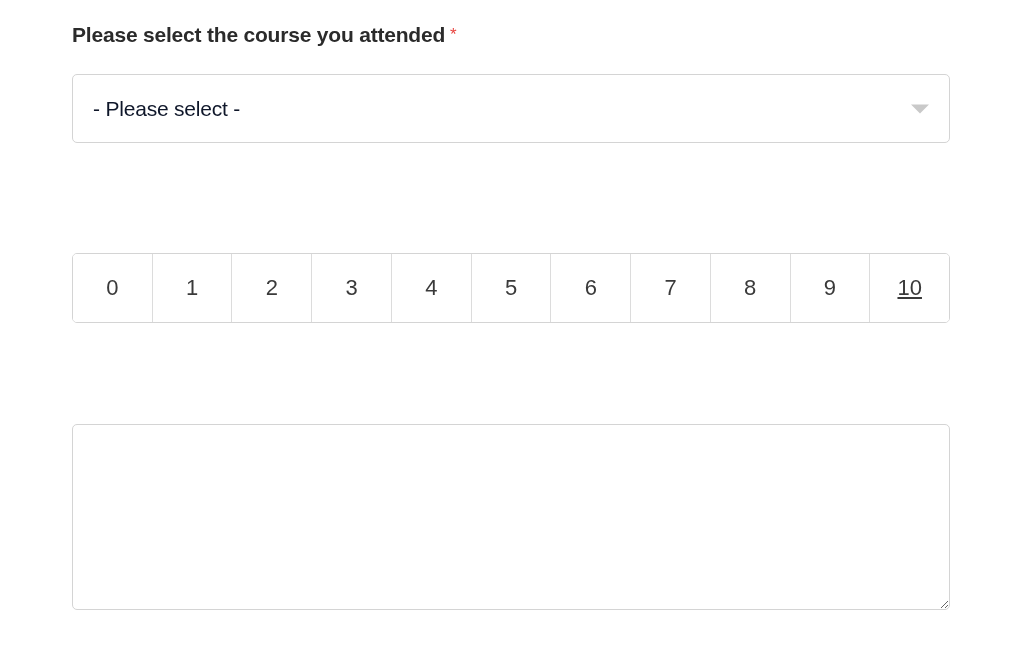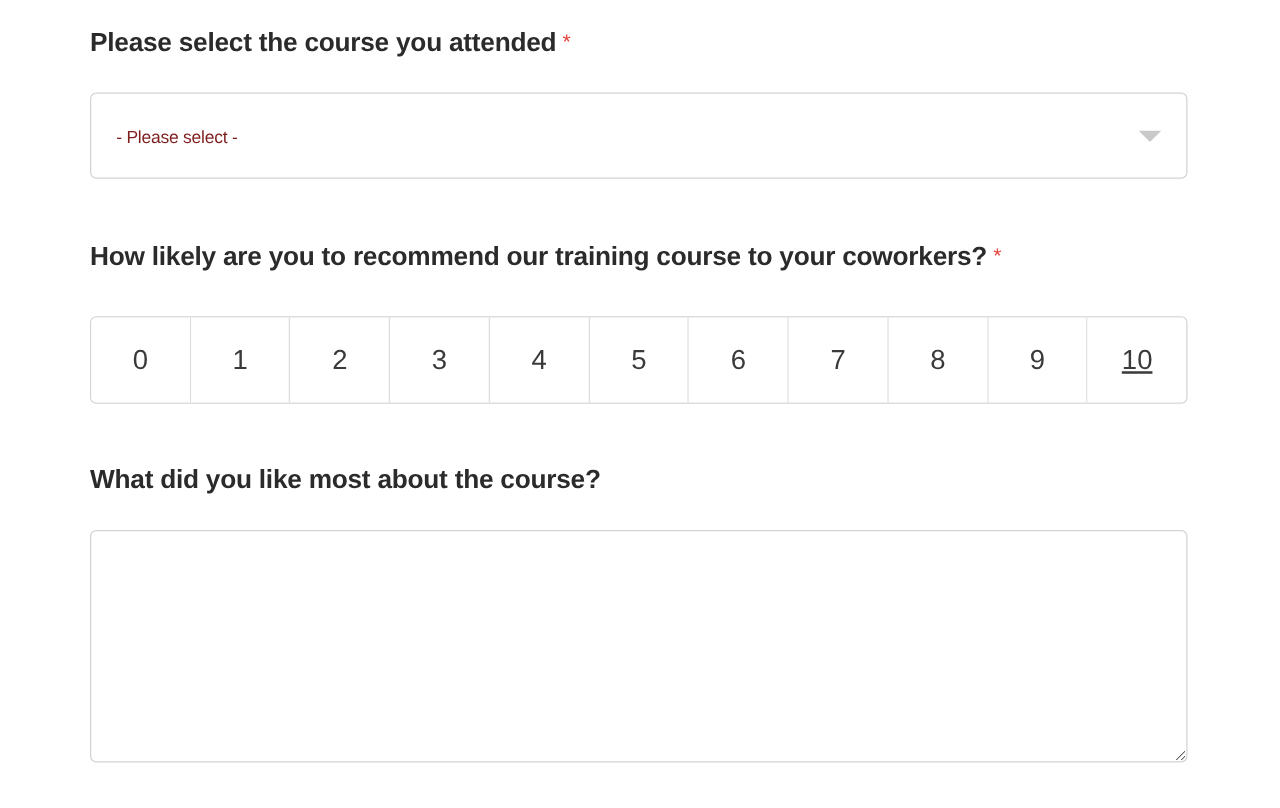--- a/index.html
+++ b/index.html
@@ -55,22 +55,22 @@
     height: 69px;
     border: 1px solid #d4d4d4;
     border-radius: 5px;
     background: #ffffff;
     display: flex;
     align-items: center;
     padding: 0 20px;
     cursor: pointer;
   }
   .select-placeholder {
-    font-size: 14px;
-    color: #7f1d1d;
+    font-size: 21px;
+    color: #0f172a;
     letter-spacing: -0.2px;
     line-height: 1;
   }
   .select-arrow {
     position: absolute;
     right: 20px;
     top: 50%;
     transform: translateY(-50%);
     width: 0;
     height: 0;
@@ -141,41 +141,35 @@
     <span class="field-label">Please select the course you attended</span><span class="required-star">*</span>
   </div>
 
   <div class="field-block" id="control-course">
     <div class="select-control">
       <span class="select-placeholder">- Please select -</span>
       <span class="select-arrow"></span>
     </div>
   </div>
 
-  <div class="field-block" id="label-recommend">
-    <span class="field-label">How likely are you to recommend our training course to your coworkers?</span><span class="required-star">*</span>
-  </div>
 
   <div class="field-block" id="control-recommend">
     <div class="scale-control" id="scale-control">
         <div class="scale-cell">0</div>
         <div class="scale-cell">1</div>
         <div class="scale-cell">2</div>
         <div class="scale-cell">3</div>
         <div class="scale-cell">4</div>
         <div class="scale-cell">5</div>
         <div class="scale-cell">6</div>
         <div class="scale-cell">7</div>
         <div class="scale-cell">8</div>
         <div class="scale-cell">9</div>
         <div class="scale-cell">10</div>
       </div>
   </div>
 
-  <div class="field-block" id="label-liked">
-    <span class="field-label">What did you like most about the course?</span>
-  </div>
 
   <div class="field-block" id="control-liked">
     <textarea class="textarea-control" placeholder="" style=""></textarea>
   </div>
 
 </div>
 
 </body></html>

